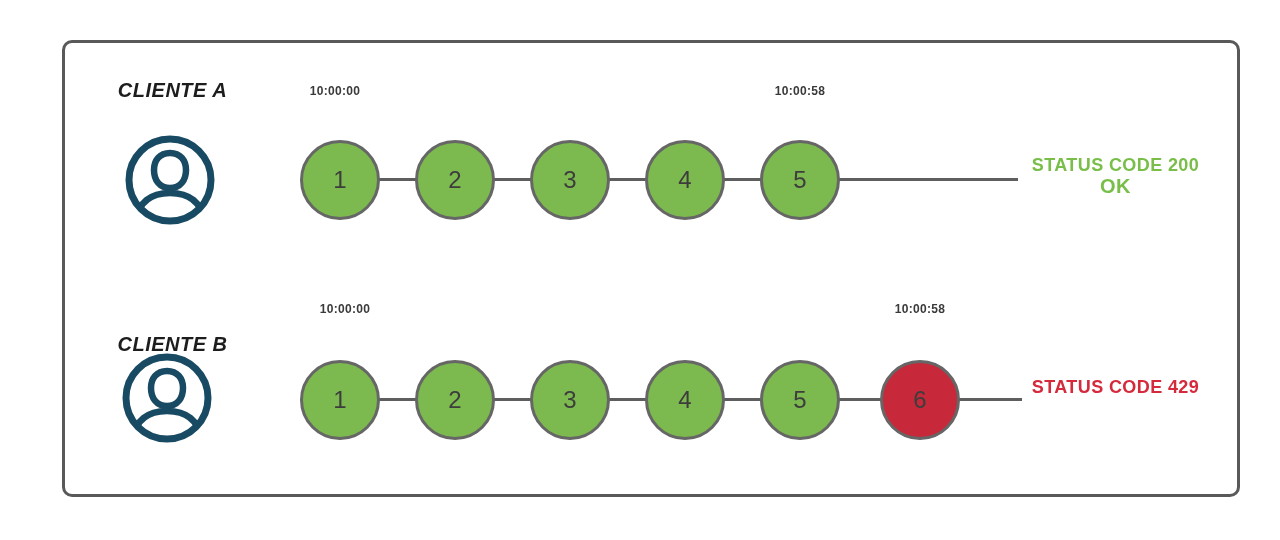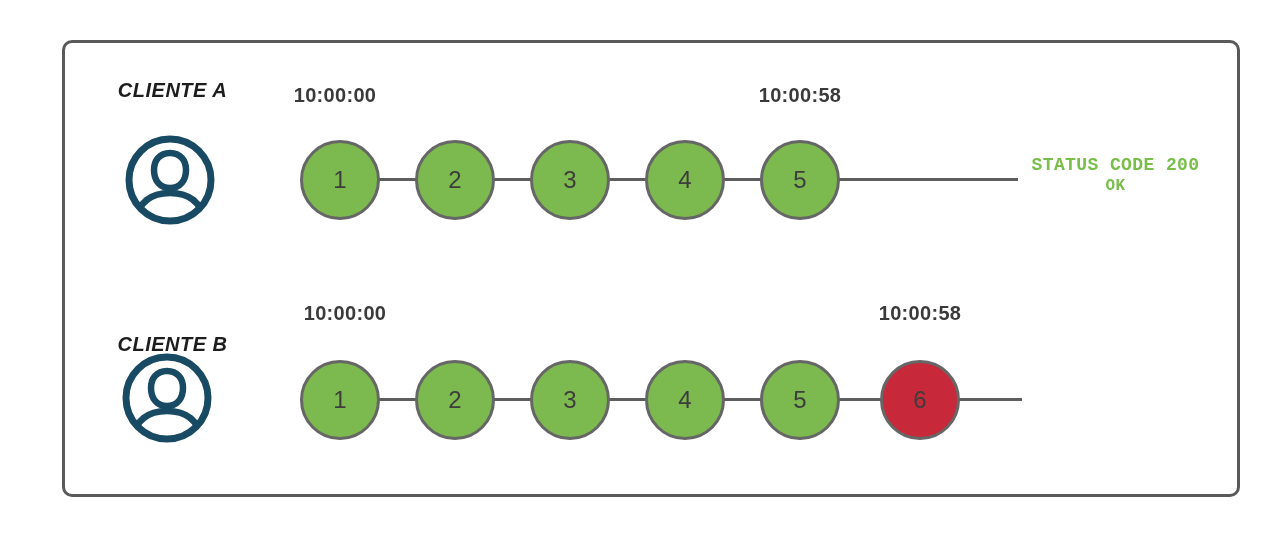--- a/index.html
+++ b/index.html
@@ -13,29 +13,29 @@
     --frame_border:#595959;
     --text_dark:#3A3A3A;
   }
   html,body{margin:0;padding:0;background:#ffffff;}
   body{font-family:"Liberation Sans", sans-serif;}
   .canvas{position:relative;width:1280px;height:540px;background:#ffffff;overflow:hidden;}
   .frame{position:absolute;left:62px;top:40px;width:1178px;height:457px;border:3px solid var(--frame_border);border-radius:10px;background:#ffffff;box-sizing:border-box;}
   .client-label{position:absolute;width:145px;text-align:center;font-size:20px;font-weight:bold;font-style:italic;color:#1d1d1d;letter-spacing:0.5px;white-space:nowrap;}
   .avatar{position:absolute;width:96px;height:96px;}
   .tl-line{position:absolute;height:3px;background:var(--line);}
-  .ts{position:absolute;width:160px;text-align:center;font-size:20px;font-weight:bold;color:var(--text_dark);letter-spacing:0.3px;white-space:nowrap;}
+  .ts{position:absolute;width:160px;text-align:center;font-size:12px;font-weight:bold;color:var(--text_dark);letter-spacing:0.3px;white-space:nowrap;}
   .req{position:absolute;width:80px;height:80px;border-radius:50%;border:3px solid var(--circle_border);box-sizing:border-box;display:flex;align-items:center;justify-content:center;font-size:24px;color:#3d3d3d;}
   .req.allowed{background:var(--allowed);}
   .req.blocked{background:var(--blocked);}
   .status{position:absolute;width:175px;text-align:center;font-weight:bold;line-height:21px;letter-spacing:0.4px;white-space:nowrap;}
   .status .l1{font-size:18px;}
-  .status .l2{font-size:16px;}
+  .status .l2{font-size:20px;}
   .status .l2.sub{font-size:16px;}
-  .status.ok{color:var(--status_ok_text);font-family:Liberation Mono, monospace;}
+  .status.ok{color:var(--status_ok_text);}
   .status.error{color:var(--status_error_text);}
 </style>
 </head>
 <body>
 
 <div class="canvas">
   <div class="frame"></div>
 
   <div>
     <div class="client-label" style="left:100px;top:79px;">CLIENTE A</div>
@@ -114,15 +114,16 @@
         <span>4</span>
       </div>
     <div class="req allowed" style="left:760px;top:360px;">
         <span>5</span>
       </div>
     <div class="req blocked" style="left:880px;top:360px;">
         <span>6</span>
       </div>
 
     <div class="status error" style="left:1028px;top:377px;">
+      <div class="l1">STATUS CODE 429</div>
     </div>
   </div>
 </div>
 
 </body></html>

